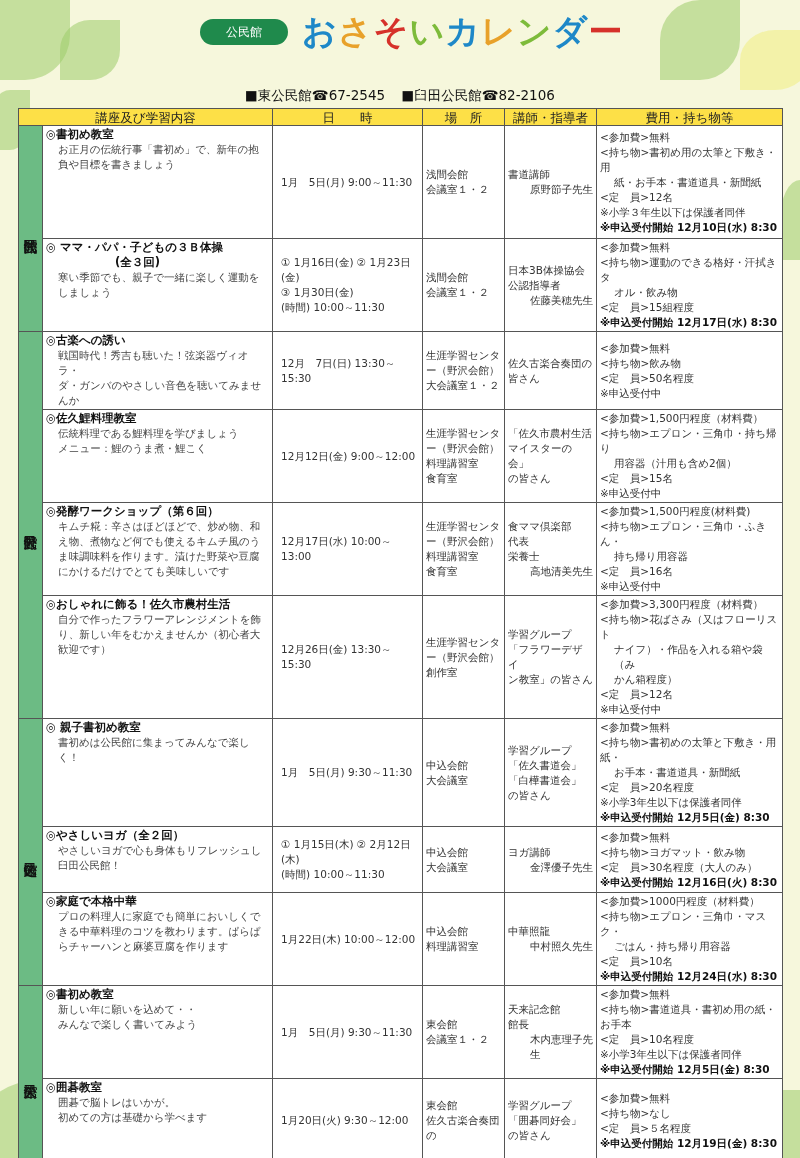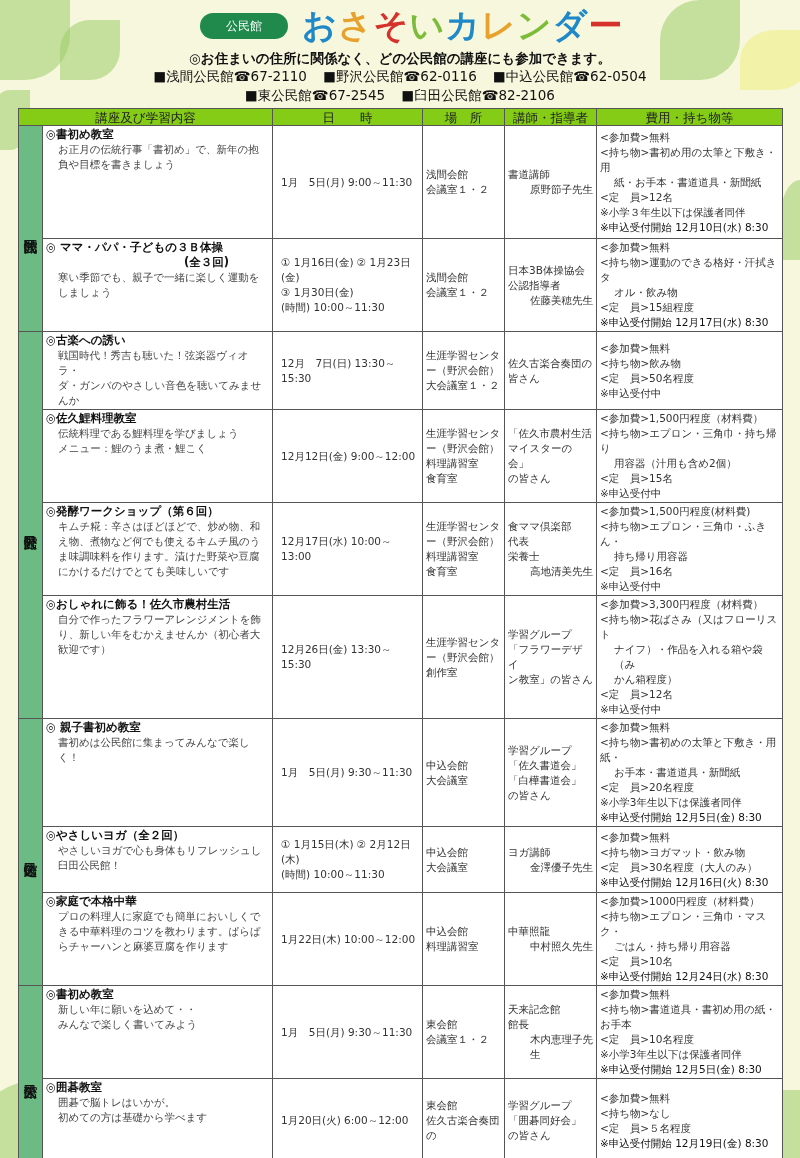--- a/index.html
+++ b/index.html
@@ -4,42 +4,42 @@
 <style>
   html, body { margin: 0; padding: 0; }
   body {
     width: 800px; height: 1158px; overflow: hidden; position: relative;
     font-family: "DejaVu Sans", "Liberation Sans", sans-serif;
     background: #f6f7dc;
     color: #333;
   }
   .bg-leaf { position: absolute; border-radius: 50% 0 50% 0; background: #9dcc6a; opacity: .55; }
   .header { position: absolute; left: 0; top: 0; width: 800px; height: 105px; text-align: center; }
-  .title-row { position: absolute; left: 200px; top: 6px; height: 40px; display: flex; align-items: center; }
+  .title-row { position: absolute; left: 200px; top: 12px; height: 40px; display: flex; align-items: center; }
   .pill { background: #1f8a4c; color: #fff; border-radius: 20px; width: 88px; height: 26px; line-height: 26px; font-size: 12px; text-align: center; margin-right: 14px; }
   .title { font-size: 34px; font-weight: bold; letter-spacing: 1px; display: flex; }
   .title span { display: inline-block; }
   .notice { position: absolute; left: 0; top: 50px; width: 800px; text-align: center; font-size: 13.5px; font-weight: bold; color: #111; }
   .phones1, .phones2 { position: absolute; left: 0; width: 800px; text-align: center; font-size: 13.5px; color: #111; }
   .phones1 { top: 68px; } .phones2 { top: 87px; }
   .phones1 span, .phones2 span { margin: 0 6px; }
 
   table.cal { position: absolute; left: 18px; top: 108px; width: 764px; border-collapse: collapse; background: #fff; table-layout: fixed; }
   table.cal th, table.cal td { border: 1px solid #555; vertical-align: middle; padding: 1px 3px; font-size: 10.5px; line-height: 15px; }
-  table.cal thead th { font-size: 12.5px; font-weight: normal; color: #222; height: 16px; padding: 0; background: #84cc16; }
+  table.cal thead th { font-size: 12.5px; font-weight: normal; color: #222; height: 16px; padding: 0; background: #fde047; }
   td.hall { background: #6cbb84; width: 22px; padding: 0; text-align: center; }
   td.hall div { writing-mode: vertical-rl; text-orientation: upright; font-size: 14px; color: #111; margin: 0 auto; letter-spacing: 0; }
   .ctitle { font-weight: bold; color: #111; font-size: 11.5px; }
   .cdesc { padding-left: 12px; color: #444; }
   .dt { color: #333; padding-left: 8px !important; }
   .loc, .inst { color: #333; }
   .inst .indent { padding-left: 22px; display: block; }
   .fee div { color: #333; }
   .fee .cont { padding-left: 14px; }
-  .fee .bold { font-weight: normal; color: #111; }
+  .fee .bold { font-weight: bold; color: #111; }
   tr.usuda td.body { background: #eef3d6; }
   .usuda-title { font-weight: bold; font-size: 11.5px; color: #111; }
 </style>
 </head>
 <body>
 
 <div>
   <div class="bg-leaf" style="left:-20px;top:-10px;width:90px;height:90px;"></div>
   <div class="bg-leaf" style="left:60px;top:20px;width:60px;height:60px;"></div>
   <div class="bg-leaf" style="left:-10px;top:90px;width:40px;height:60px;"></div>
@@ -58,26 +58,20 @@
         <span style="color: rgb(232, 161, 42);">さ</span>
         <span style="color: rgb(214, 49, 42);">そ</span>
         <span style="color: rgb(125, 187, 58);">い</span>
         <span style="color: rgb(30, 136, 200);">カ</span>
         <span style="color: rgb(232, 161, 42);">レ</span>
         <span style="color: rgb(125, 187, 58);">ン</span>
         <span style="color: rgb(30, 136, 200);">ダ</span>
         <span style="color: rgb(214, 49, 42);">ー</span>
       </div>
   </div>
-  <div class="notice">◎お住まいの住所に関係なく、どの公民館の講座にも参加できます。</div>
-  <div class="phones1">
-    <span>■浅間公民館☎67-2110</span>
-    <span>■野沢公民館☎62-0116</span>
-    <span>■中込公民館☎62-0504</span>
-  </div>
   <div class="phones2">
     <span>■東公民館☎67-2545</span>
     <span>■臼田公民館☎82-2106</span>
   </div>
 </div>
 
 <table class="cal">
   <colgroup>
     <col style="width:24px">
       <col style="width:230px">
@@ -121,21 +115,21 @@
           <div>&lt;持ち物&gt;書初め用の太筆と下敷き・用</div>
           <div class="cont">紙・お手本・書道道具・新聞紙</div>
           <div>&lt;定　員&gt;12名</div>
           <div>※小学３年生以下は保護者同伴</div>
           <div class="bold">※申込受付開始 12月10日(水) 8:30</div>
         </td>
       </tr>
       <tr style="height: 80px;">
         <td style="vertical-align: top;">
           <div class="ctitle">◎ ママ・パパ・子どもの３Ｂ体操</div>
-          <div class="ctitle" style="text-align: right; padding-right: 40px;">(全３回)</div>
+          <div class="ctitle" style="text-align: center; padding-right: 40px;">(全３回)</div>
           <div class="cdesc">寒い季節でも、親子で一緒に楽しく運動を</div>
           <div class="cdesc">しましょう</div>
         </td>
         <td class="dt">
           <div>① 1月16日(金) ② 1月23日(金)</div>
           <div>③ 1月30日(金)</div>
           <div>(時間) 10:00～11:30</div>
         </td>
         <td class="loc">
           <div>浅間会館</div>
@@ -381,21 +375,21 @@
           <div class="bold">※申込受付開始 12月5日(金) 8:30</div>
         </td>
       </tr>
       <tr style="height: 84px;">
         <td style="vertical-align: top;">
           <div class="ctitle">◎囲碁教室</div>
           <div class="cdesc">囲碁で脳トレはいかが。</div>
           <div class="cdesc">初めての方は基礎から学べます</div>
         </td>
         <td class="dt">
-          <div>1月20日(火) 6:00～12:00</div>
+          <div>1月20日(火) 9:30～12:00</div>
         </td>
         <td class="loc">
           <div>東会館</div>
           <div>佐久古楽合奏団の</div>
         </td>
         <td class="inst">
           <div>学習グループ</div>
           <div>「囲碁同好会」</div>
           <div>の皆さん</div>
         </td>

